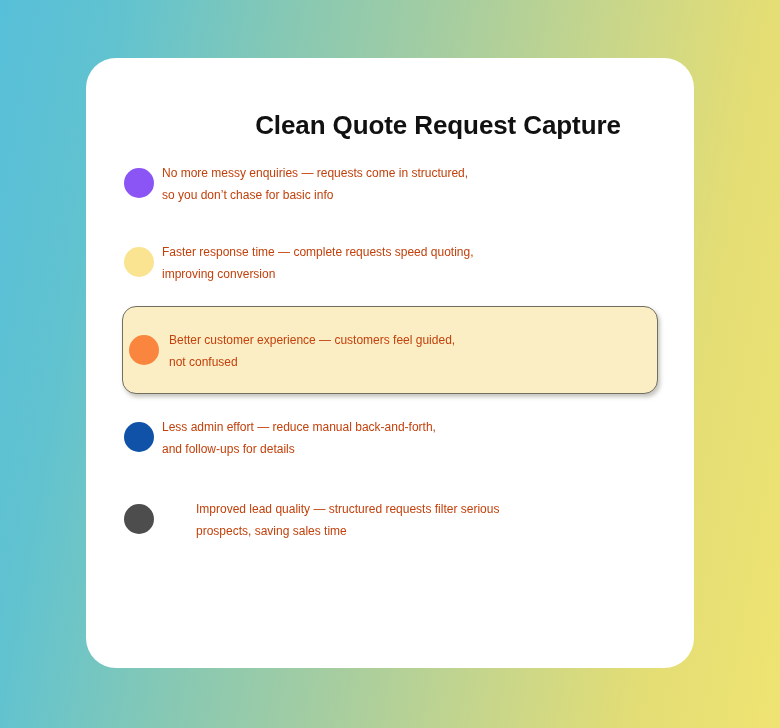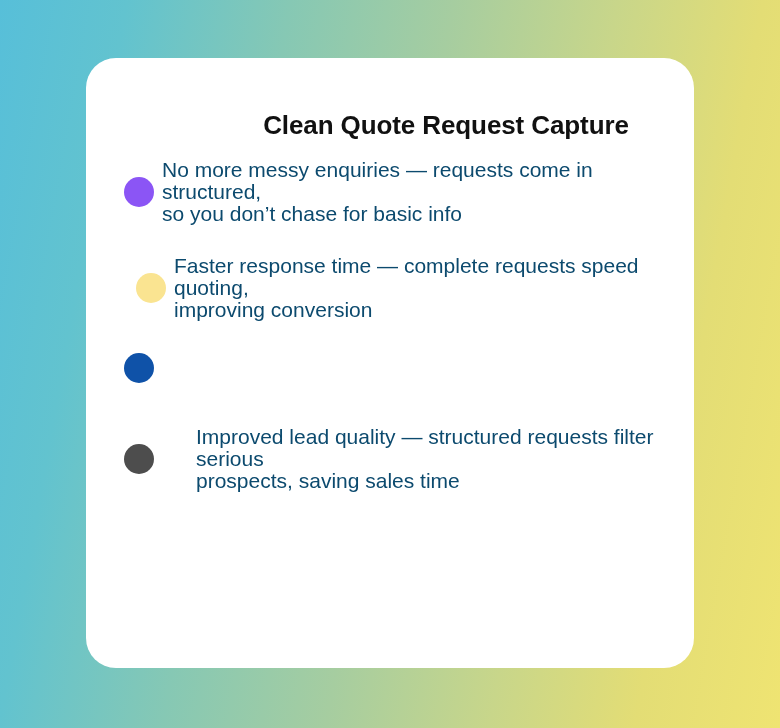--- a/index.html
+++ b/index.html
@@ -34,21 +34,21 @@
     top: 58px;
     width: 608px;
     height: 610px;
     background: #ffffff;
     border-radius: 30px;
     box-sizing: border-box;
   }
 
   .panel-title {
     position: absolute;
-    left: 16px;
+    left: 8px;
     top: 52px;
     width: 592px;
     text-align: center;
     font-size: 26px;
     font-weight: bold;
     color: #111111;
     letter-spacing: -0.1px;
     white-space: nowrap;
     padding-left: 48px;
   }
@@ -74,30 +74,30 @@
     flex: 0 0 auto;
     width: 30px;
     height: 30px;
     border-radius: 50%;
     margin-left: 38px;
     margin-right: 8px;
   }
 
   .bullet-text {
     flex: 1 1 auto;
-    font-size: 21px;
+    font-size: 12px;
     line-height: 22px;
-    color: #0c4a6e;
+    color: #c2410c;
     white-space: pre-line;
     padding-top: 1px;
   }
 
   
   .row-gap-1 { margin-top: 0px; }
-  .row-gap-2 { margin-top: 21px; padding-left: 12px; }
+  .row-gap-2 { margin-top: 21px; }
   .row-gap-3 { margin-top: 15px; }
   .row-gap-4 { margin-top: 14px; }
   .row-gap-5 { margin-top: 27px; }
   .row-gap-6 { margin-top: 24px; gap: 34px; }
 
   
   .bullet-row.highlighted {
     background: #fceec4;
     border: 1px solid #6f6f62;
     border-radius: 14px;
@@ -127,23 +127,30 @@
         <span class="bullet-text">No more messy enquiries — requests come in structured,
  so you don’t chase for basic info</span>
       </div>
 
       <div class="bullet-row row-gap-2">
         <span class="bullet-dot" style="background: rgb(250, 228, 145);"></span>
         <span class="bullet-text">Faster response time — complete requests speed quoting,
  improving conversion</span>
       </div>
 
+      <div class="bullet-row highlighted row-gap-3" style="background: rgb(252, 238, 196); border-color: rgb(111, 111, 98);">
+        <span class="bullet-dot" style="background: rgb(249, 133, 63);"></span>
+        <span class="bullet-text">Better customer experience — customers feel guided,
+ not confused</span>
+      </div>
 
       <div class="bullet-row row-gap-4">
         <span class="bullet-dot" style="background: rgb(15, 82, 168);"></span>
+        <span class="bullet-text">Less admin effort — reduce manual back-and-forth,
+ and follow-ups for details</span>
       </div>
 
 
       <div class="bullet-row row-gap-6">
         <span class="bullet-dot" style="background: rgb(77, 77, 77);"></span>
         <span class="bullet-text">Improved lead quality — structured requests filter serious
 prospects, saving sales time</span>
       </div>
 
     </div>

